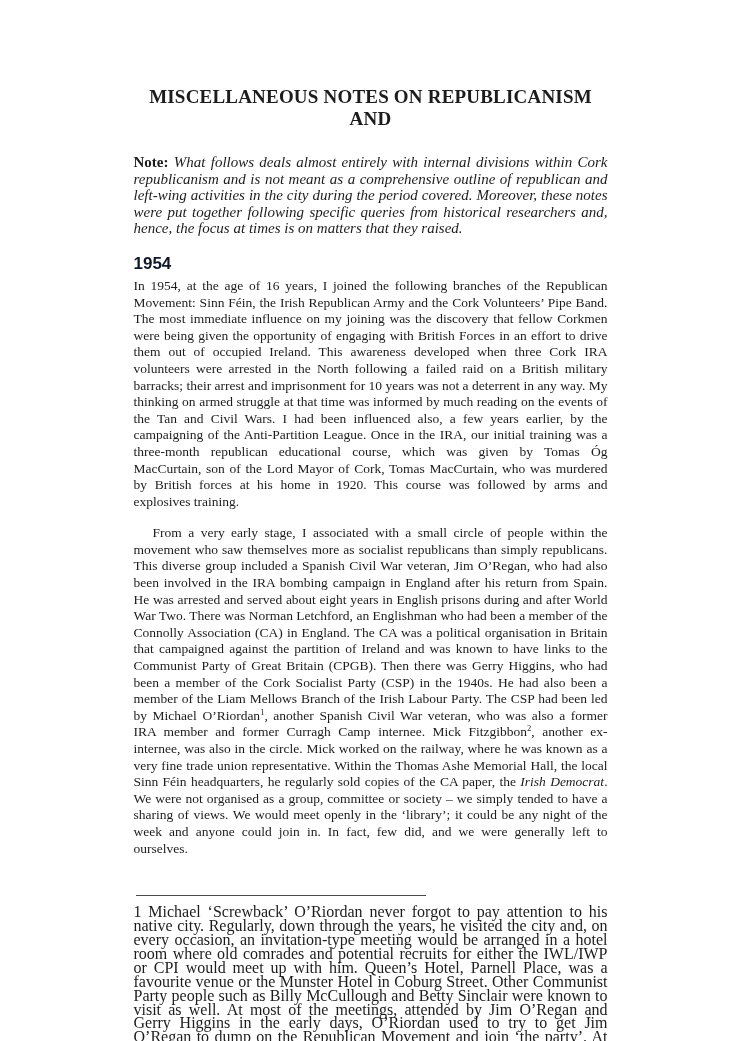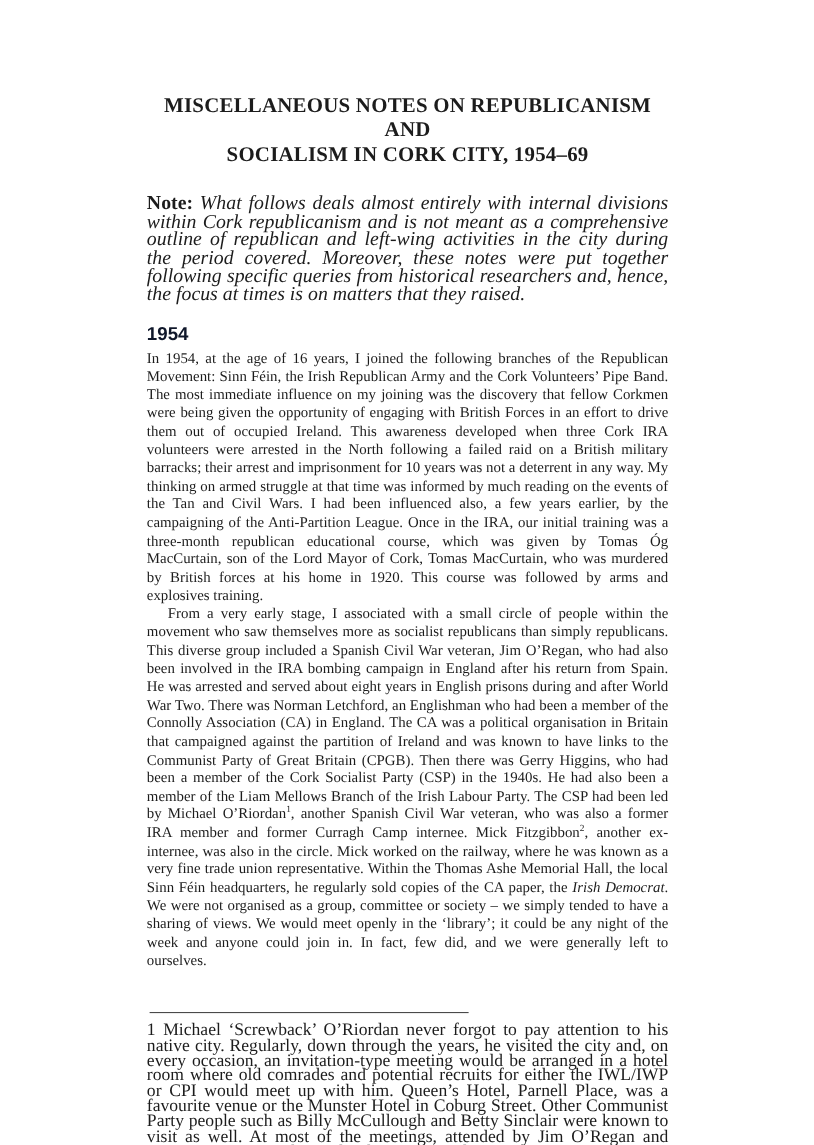--- a/index.html
+++ b/index.html
@@ -28,21 +28,21 @@
   }
   .byline {
     text-align: center;
     font-weight: bold;
     font-size: 14px;
     line-height: 17px;
     margin-top: 10px;
   }
   .note-para {
     margin-top: 24px;
-    font-size: 18px;
+    font-size: 15px;
     line-height: 16.6px;
     text-align: justify;
   }
   .note-para .note-label {
     font-weight: bold;
     font-style: normal;
   }
   .note-para .note-text {
     font-style: italic;
   }
@@ -57,21 +57,21 @@
   .body-para {
     font-size: 13.5px;
     line-height: 16.6px;
     text-align: justify;
     margin: 0;
   }
   .para-first {
     margin-top: 4px;
   }
   .para-indent {
-    margin-top: 0;
+    margin-top: 15px;
     text-indent: 19px;
   }
   .body-para sup {
     font-size: 8.5px;
     line-height: 0;
     vertical-align: super;
   }
   .italic {
     font-style: italic;
   }
@@ -96,21 +96,20 @@
     color: #2a2a2a;
   }
 </style>
 </head>
 <body>
 
 <div class="page">
 
   <div class="doc-title">
     <div>MISCELLANEOUS NOTES ON REPUBLICANISM AND</div>
-    <div>SOCIALISM IN CORK CITY, 1954–69</div>
   </div>
 
 
   <p class="note-para"><span class="note-label">Note:</span><span class="note-text"> What follows deals almost entirely with internal divisions within Cork republicanism and is not meant as a comprehensive outline of republican and left-wing activities in the city during the period covered. Moreover, these notes were put together following specific queries from historical researchers and, hence, the focus at times is on matters that they raised.</span></p>
 
   <div class="section-heading">1954</div>
 
   <p class="body-para para-first">In 1954, at the age of 16 years, I joined the following branches of the Republican Movement: Sinn Féin, the Irish Republican Army and the Cork Volunteers’ Pipe Band. The most immediate influence on my joining was the discovery that fellow Corkmen were being given the opportunity of engaging with British Forces in an effort to drive them out of occupied Ireland. This awareness developed when three Cork IRA volunteers were arrested in the North following a failed raid on a British military barracks; their arrest and imprisonment for 10 years was not a deterrent in any way. My thinking on armed struggle at that time was informed by much reading on the events of the Tan and Civil Wars. I had been influenced also, a few years earlier, by the campaigning of the Anti-Partition League. Once in the IRA, our initial training was a three-month republican educational course, which was given by Tomas Óg MacCurtain, son of the Lord Mayor of Cork, Tomas MacCurtain, who was murdered by British forces at his home in 1920. This course was followed by arms and explosives training.</p>
 
   <p class="body-para para-indent"><span>From a very early stage, I associated with a small circle of people within the movement who saw themselves more as socialist republicans than simply republicans. This diverse group included a Spanish Civil War veteran, Jim O’Regan, who had also been involved in the IRA bombing campaign in England after his return from Spain. He was arrested and served about eight years in English prisons during and after World War Two. There was Norman Letchford, an Englishman who had been a member of the Connolly Association (CA) in England. The CA was a political organisation in Britain that campaigned against the partition of Ireland and was known to have links to the Communist Party of Great Britain (CPGB). Then there was Gerry Higgins, who had been a member of the Cork Socialist Party (CSP) in the 1940s. He had also been a member of the Liam Mellows Branch of the Irish Labour Party. The CSP had been led by Michael O’Riordan</span><sup>1</sup><span>, another Spanish Civil War veteran, who was also a former IRA member and former Curragh Camp internee. Mick Fitzgibbon</span><sup>2</sup><span>, another ex-internee, was also in the circle. Mick worked on the railway, where he was known as a very fine trade union representative. Within the Thomas Ashe Memorial Hall, the local Sinn Féin headquarters, he regularly sold copies of the CA paper, the </span><span class="italic">Irish Democrat</span><span>. We were not organised as a group, committee or society – we simply tended to have a sharing of views. We would meet openly in the ‘library’; it could be any night of the week and anyone could join in. In fact, few did, and we were generally left to ourselves.</span></p>

